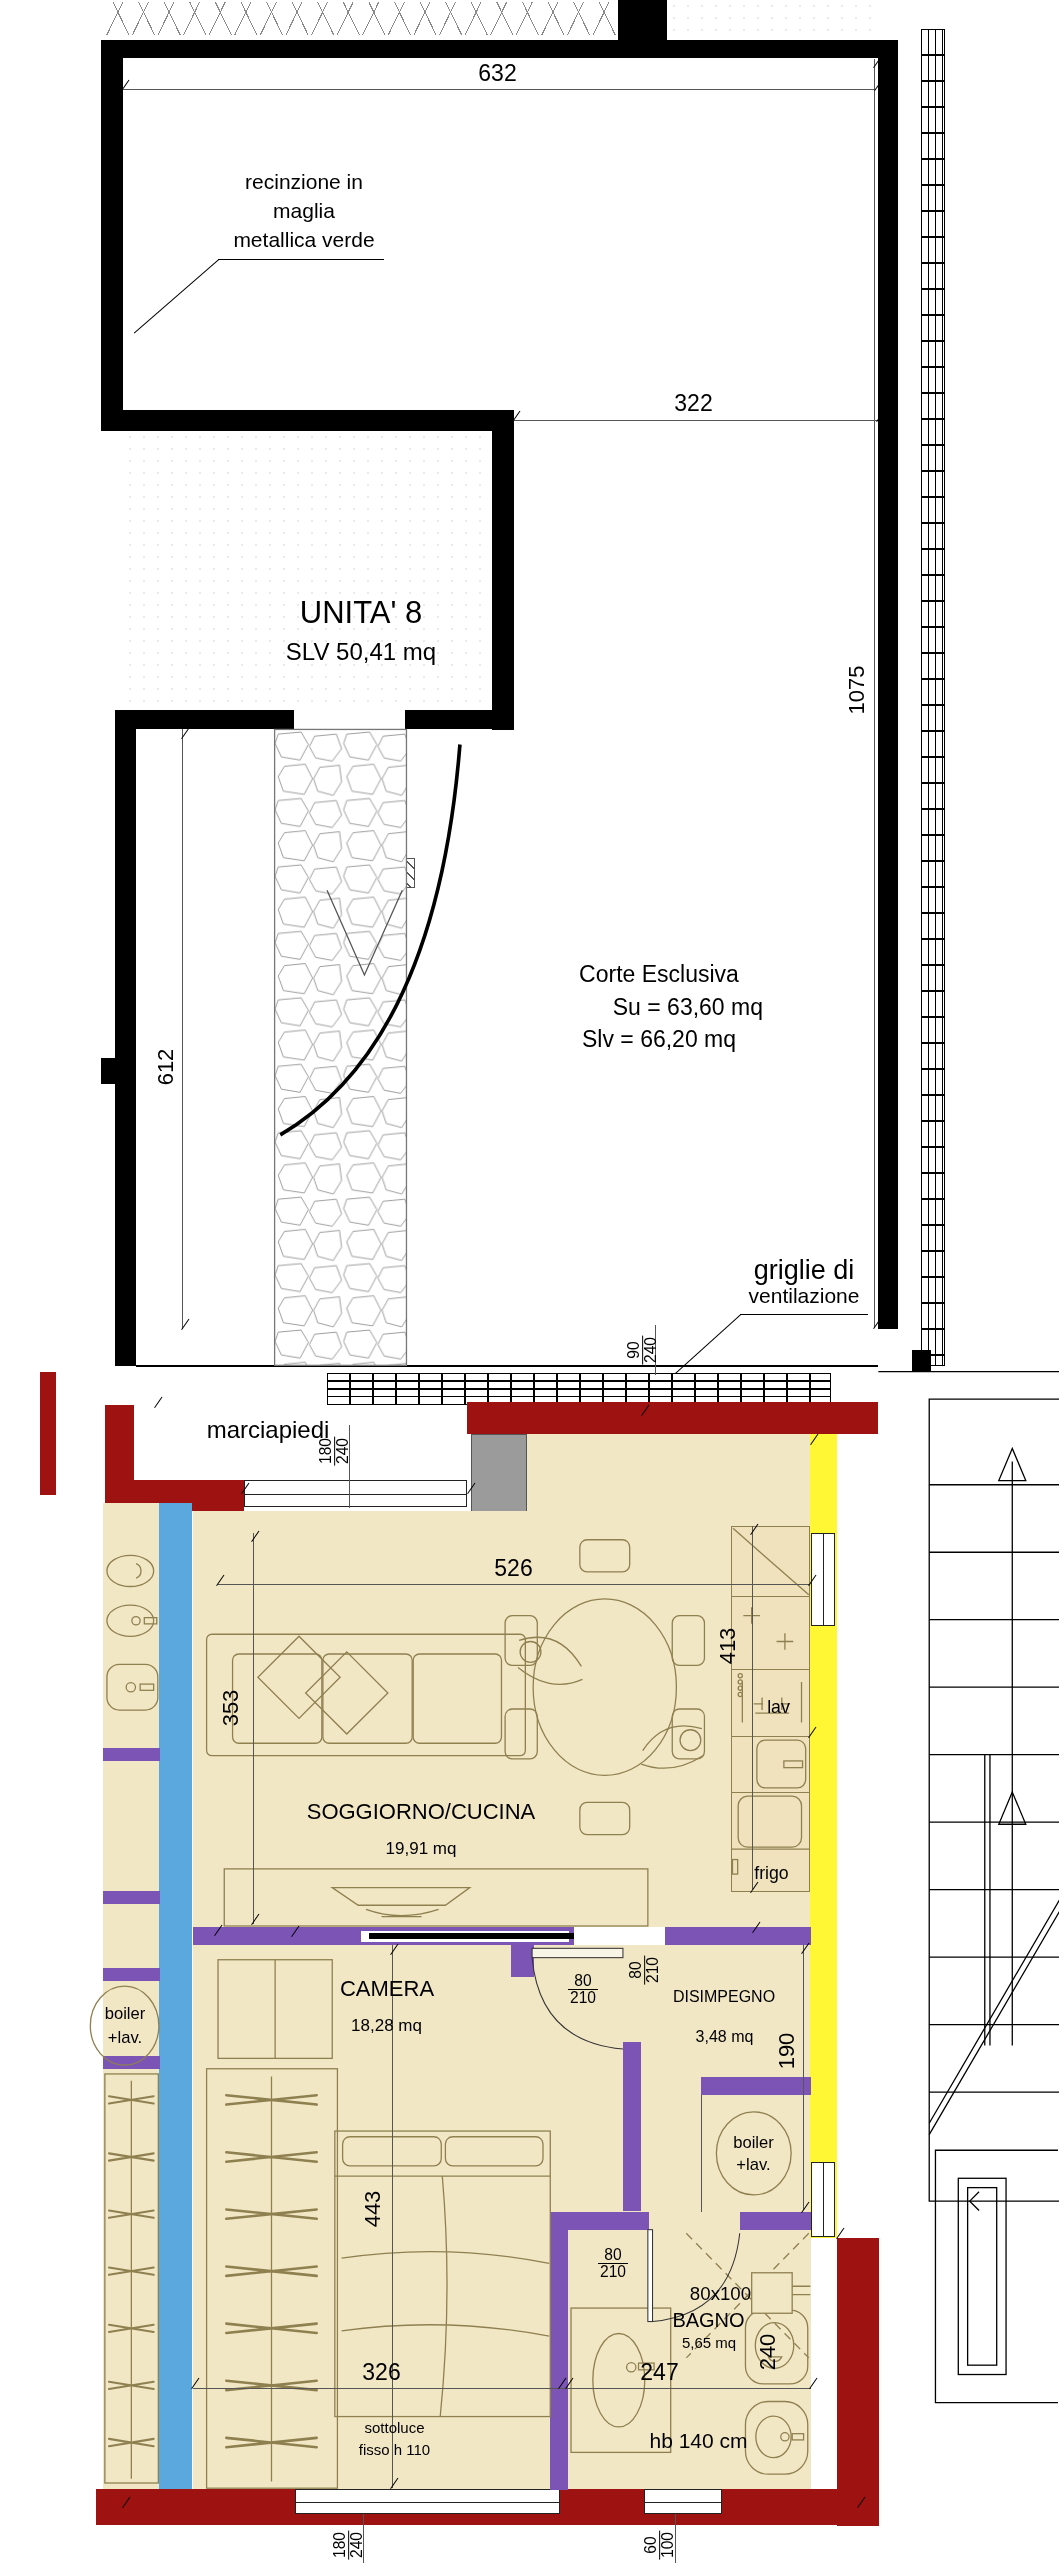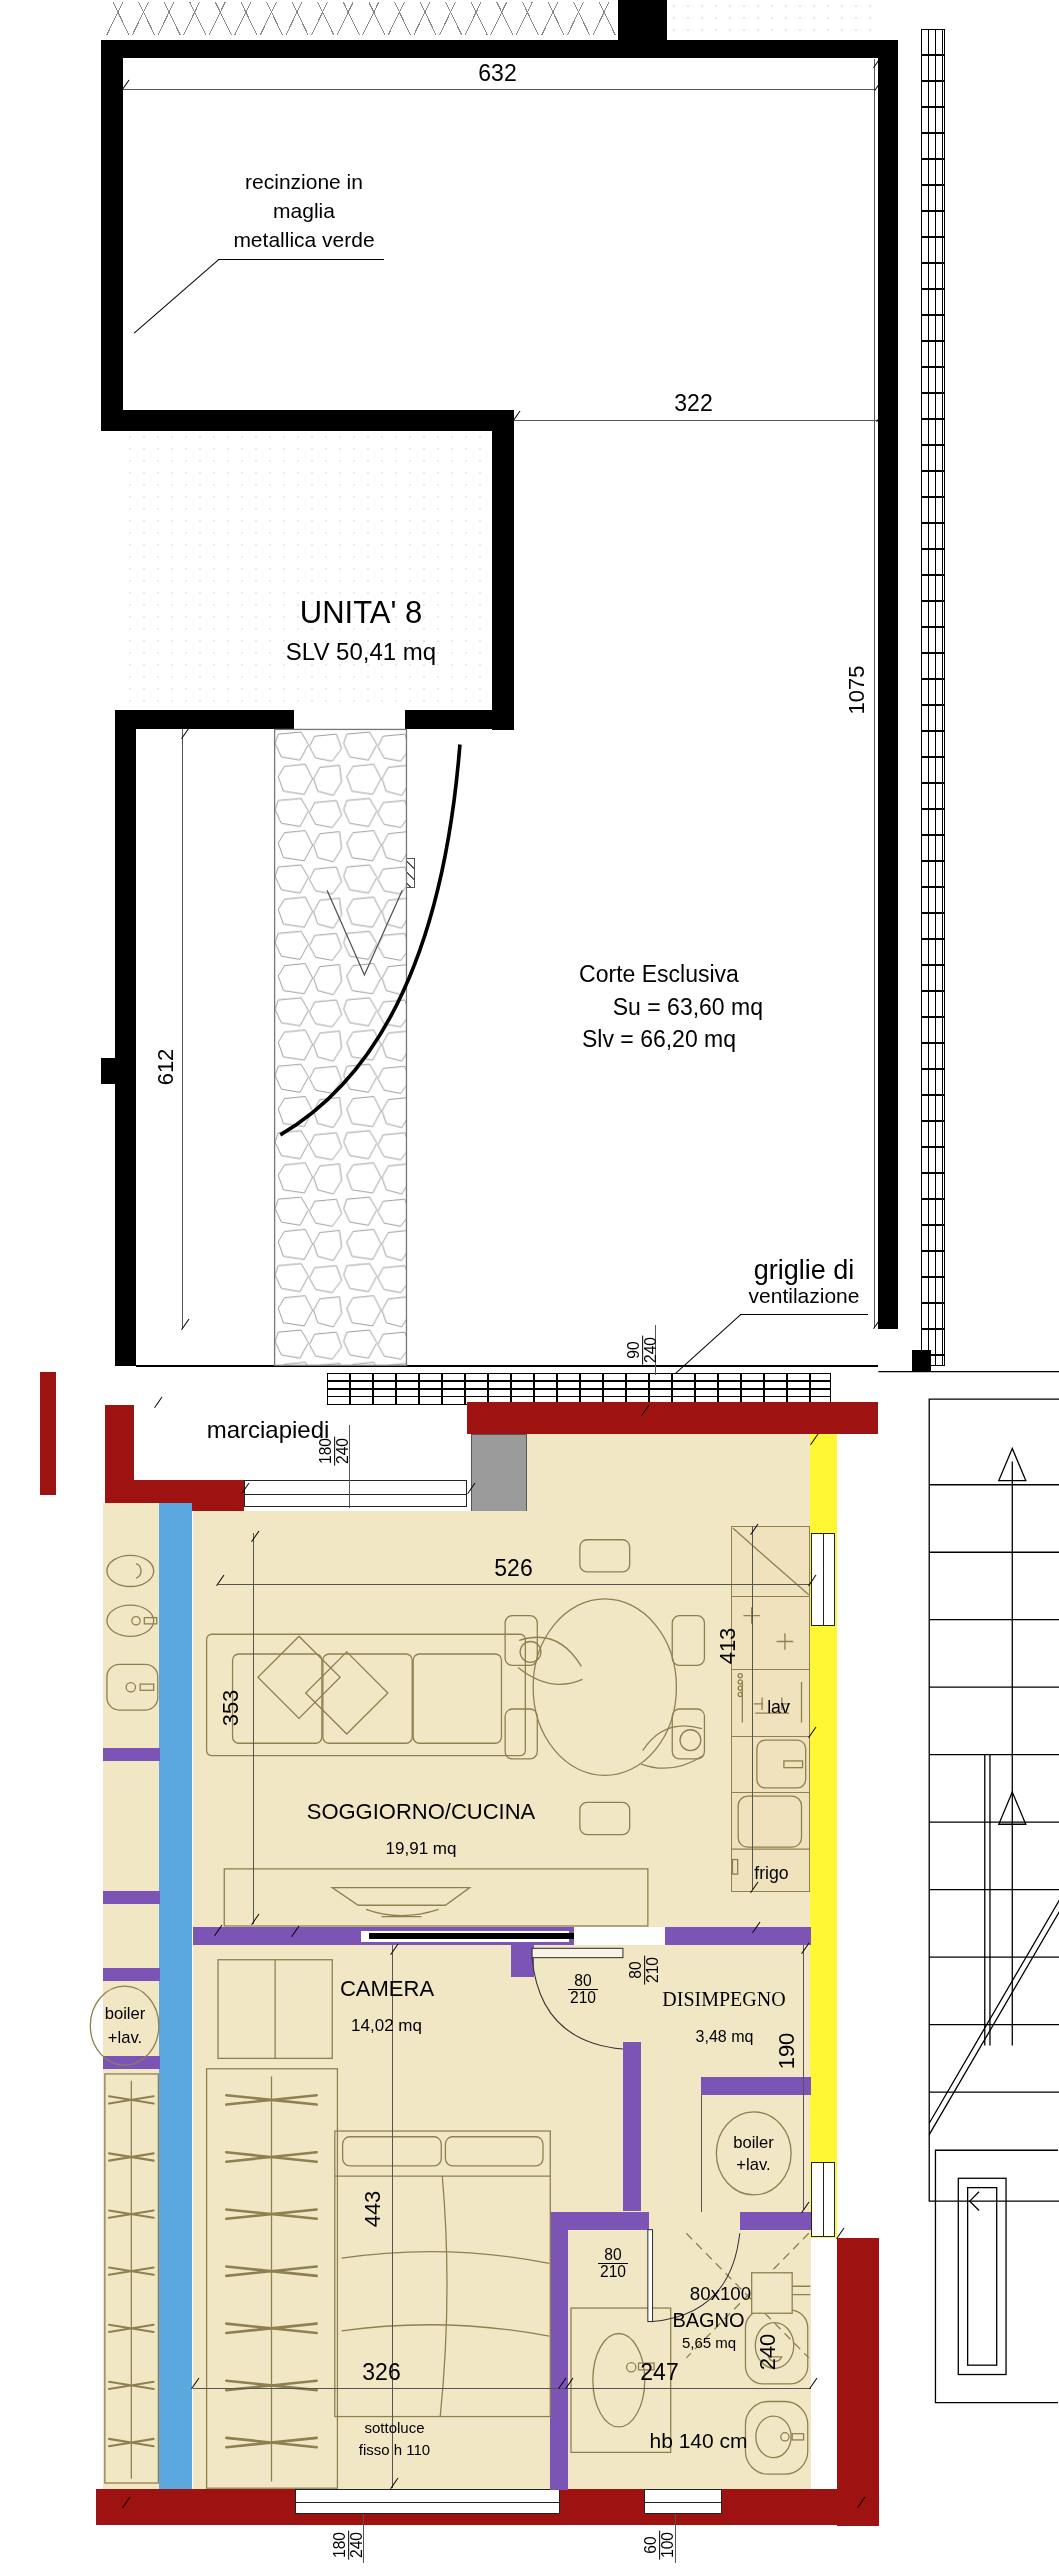--- a/index.html
+++ b/index.html
@@ -318,25 +318,25 @@
   <div class="lbl rot" style="left:728px;top:1646px;font-size:22px;">413</div>
   <div class="lbl" style="left:291px;top:1799px;width:260px;font-size:22px;">SOGGIORNO/CUCINA</div>
   <div class="lbl" style="left:369px;top:1839px;width:104px;font-size:17px;">19,91 mq</div>
   <div class="lbl" style="left:755px;top:1697px;width:47px;font-size:17.7px;">lav</div>
   <div class="lbl" style="left:743px;top:1863px;width:57px;font-size:17.7px;">frigo</div>
 
   <div class="frac rot" style="left:645px;top:1970px;">
     <span class="num">80</span><span class="den">210</span>
   </div>
   <div class="lbl" style="left:322px;top:1976px;width:130px;font-size:22px;">CAMERA</div>
-  <div class="lbl" style="left:337px;top:2016px;width:99px;font-size:17px;">14,02 mq</div>
+  <div class="lbl" style="left:337px;top:2016px;width:99px;font-size:17px;">18,28 mq</div>
   <div class="frac" style="left:558px;top:1973px;width:50px;">
     <span class="num">80</span><span class="den">210</span>
   </div>
-  <div class="lbl" style="left:641px;top:1988px;width:166px;font-size:20px;font-family:Liberation Serif, serif;">DISIMPEGNO</div>
+  <div class="lbl" style="left:641px;top:1988px;width:166px;font-size:16px;">DISIMPEGNO</div>
   <div class="lbl" style="left:675px;top:2028px;width:99px;font-size:16px;">3,48 mq</div>
   <div class="lbl rot" style="left:787px;top:2051px;font-size:22px;">190</div>
   <div class="lbl" style="left:720px;top:2133px;width:67px;font-size:16.6px;">boiler</div>
   <div class="lbl" style="left:720px;top:2155px;width:67px;font-size:16.6px;">+lav.</div>
   <div class="lbl rot" style="left:373px;top:2209px;font-size:22px;">443</div>
 
   <div class="frac" style="left:587px;top:2247px;width:52px;">
     <span class="num">80</span><span class="den">210</span>
   </div>
   <div class="lbl" style="left:679px;top:2283px;width:83px;font-size:18.7px;">80x100</div>

